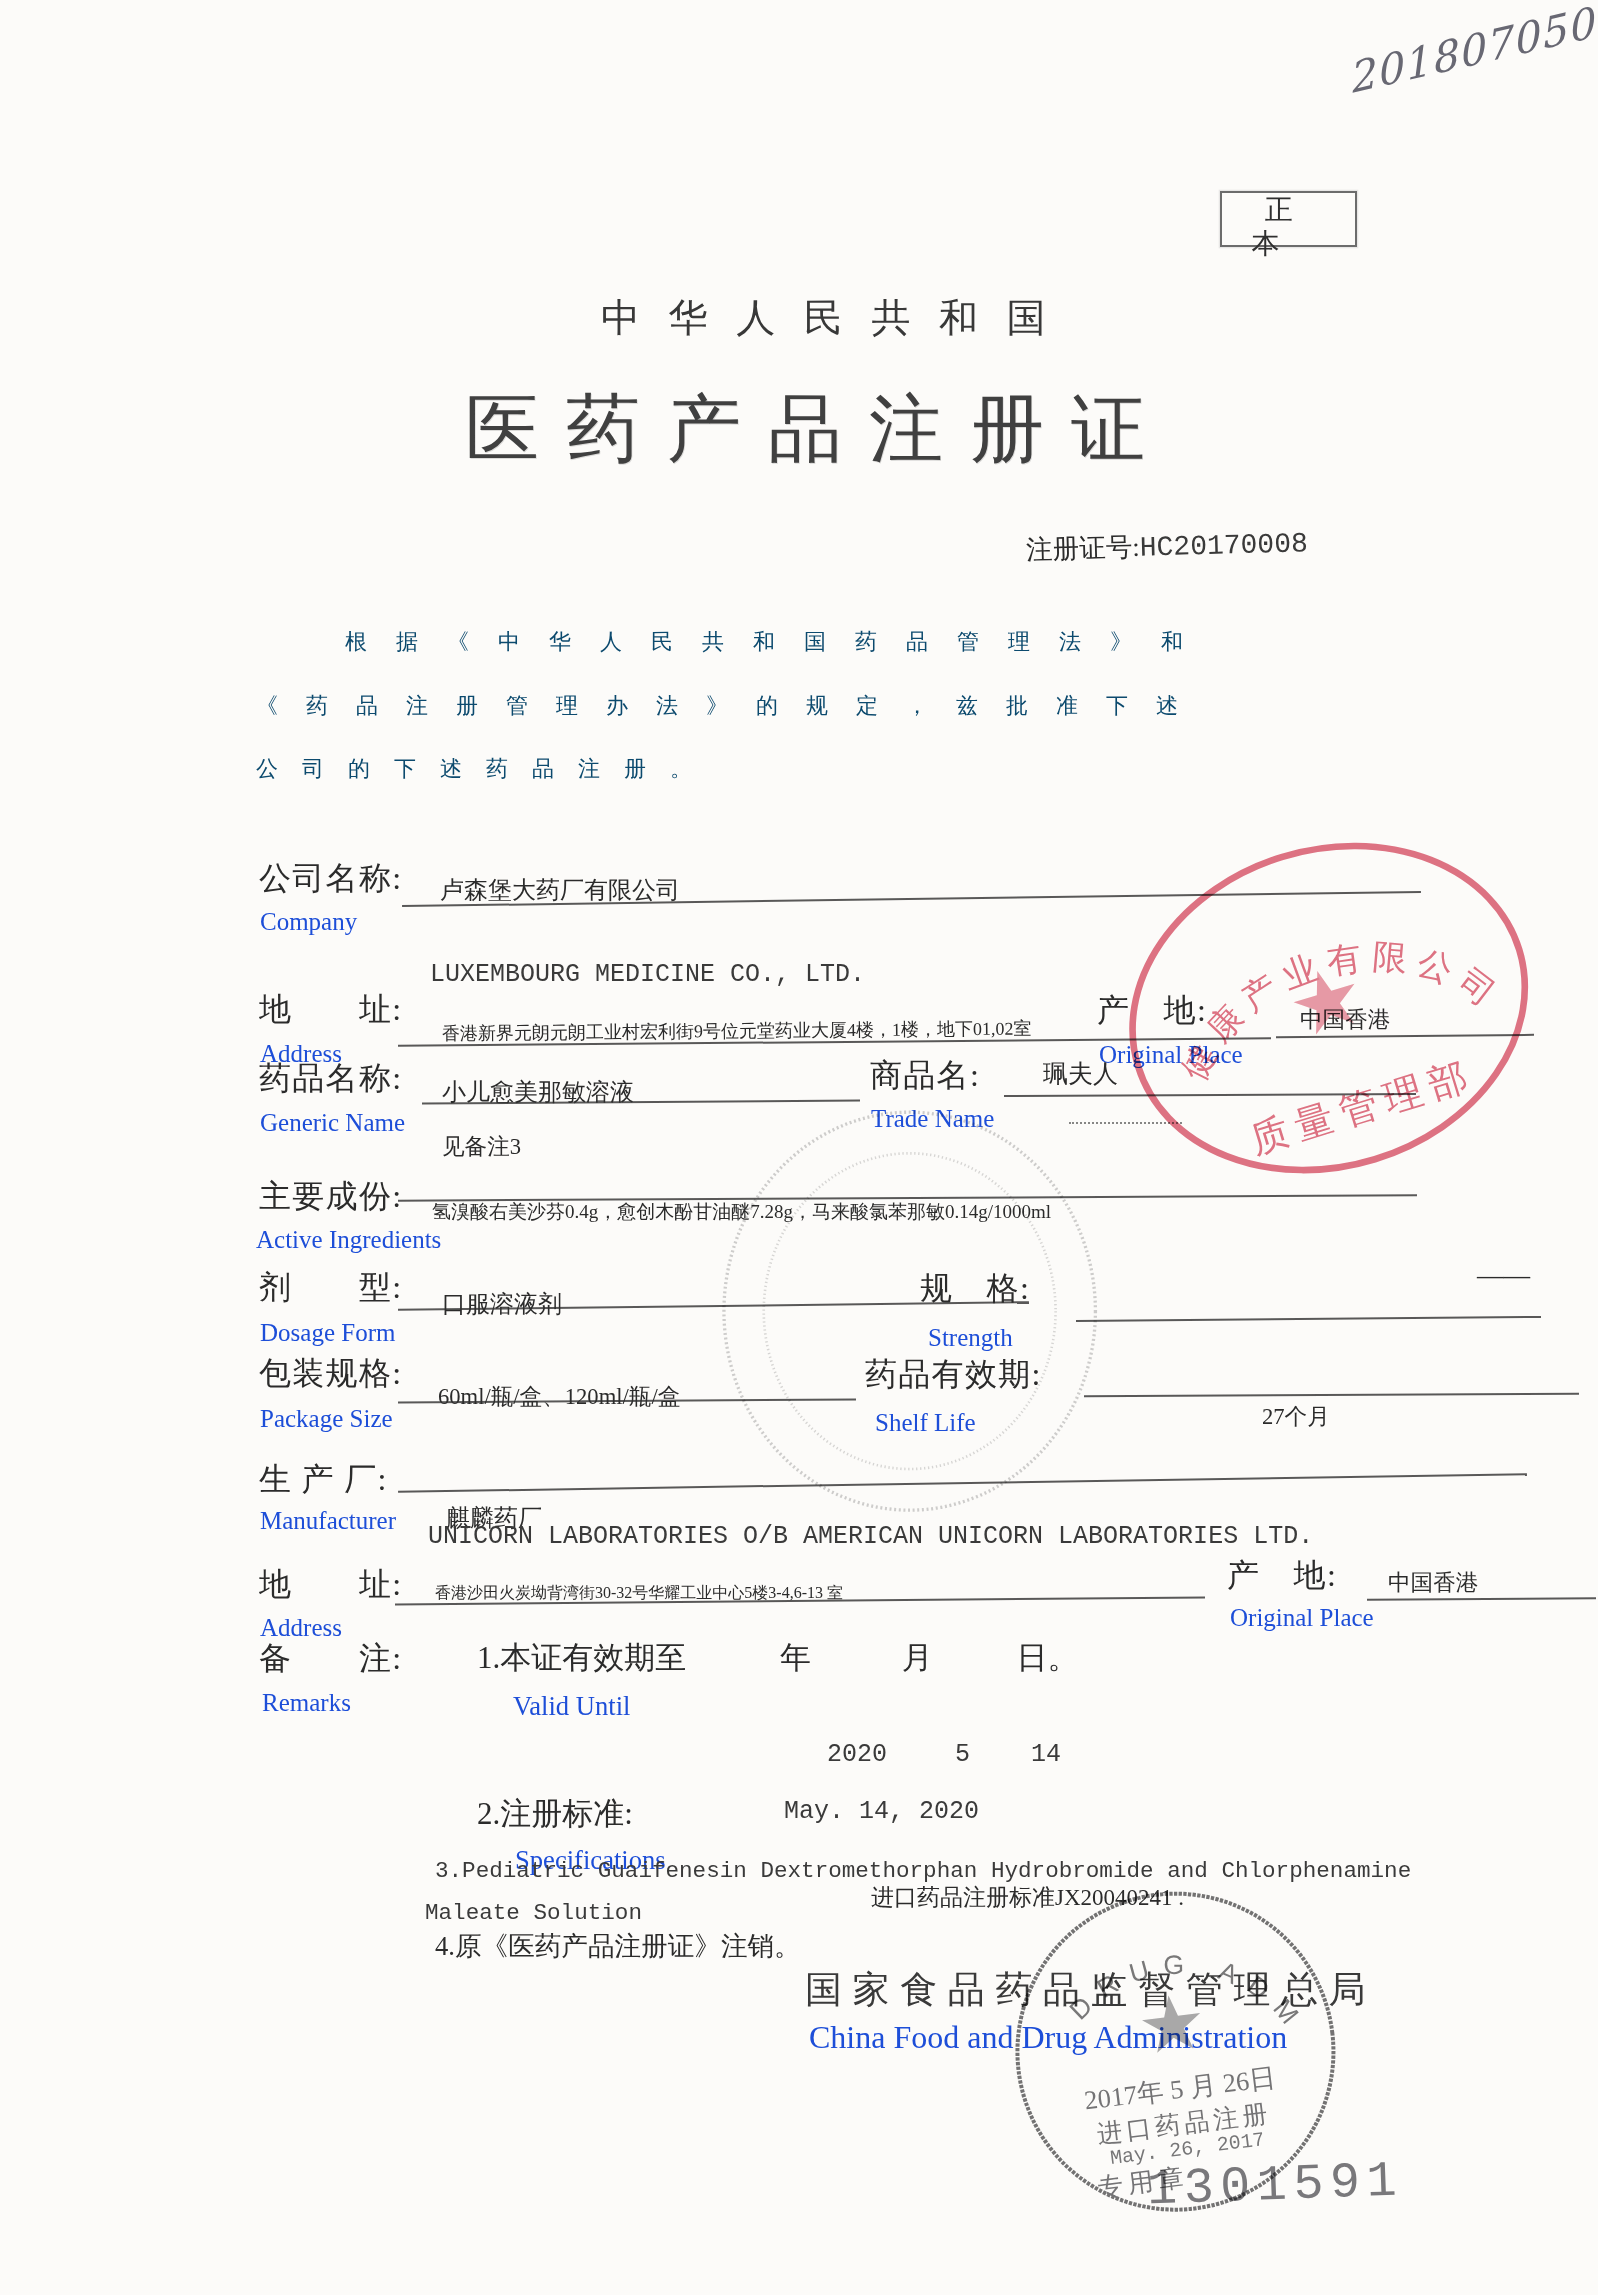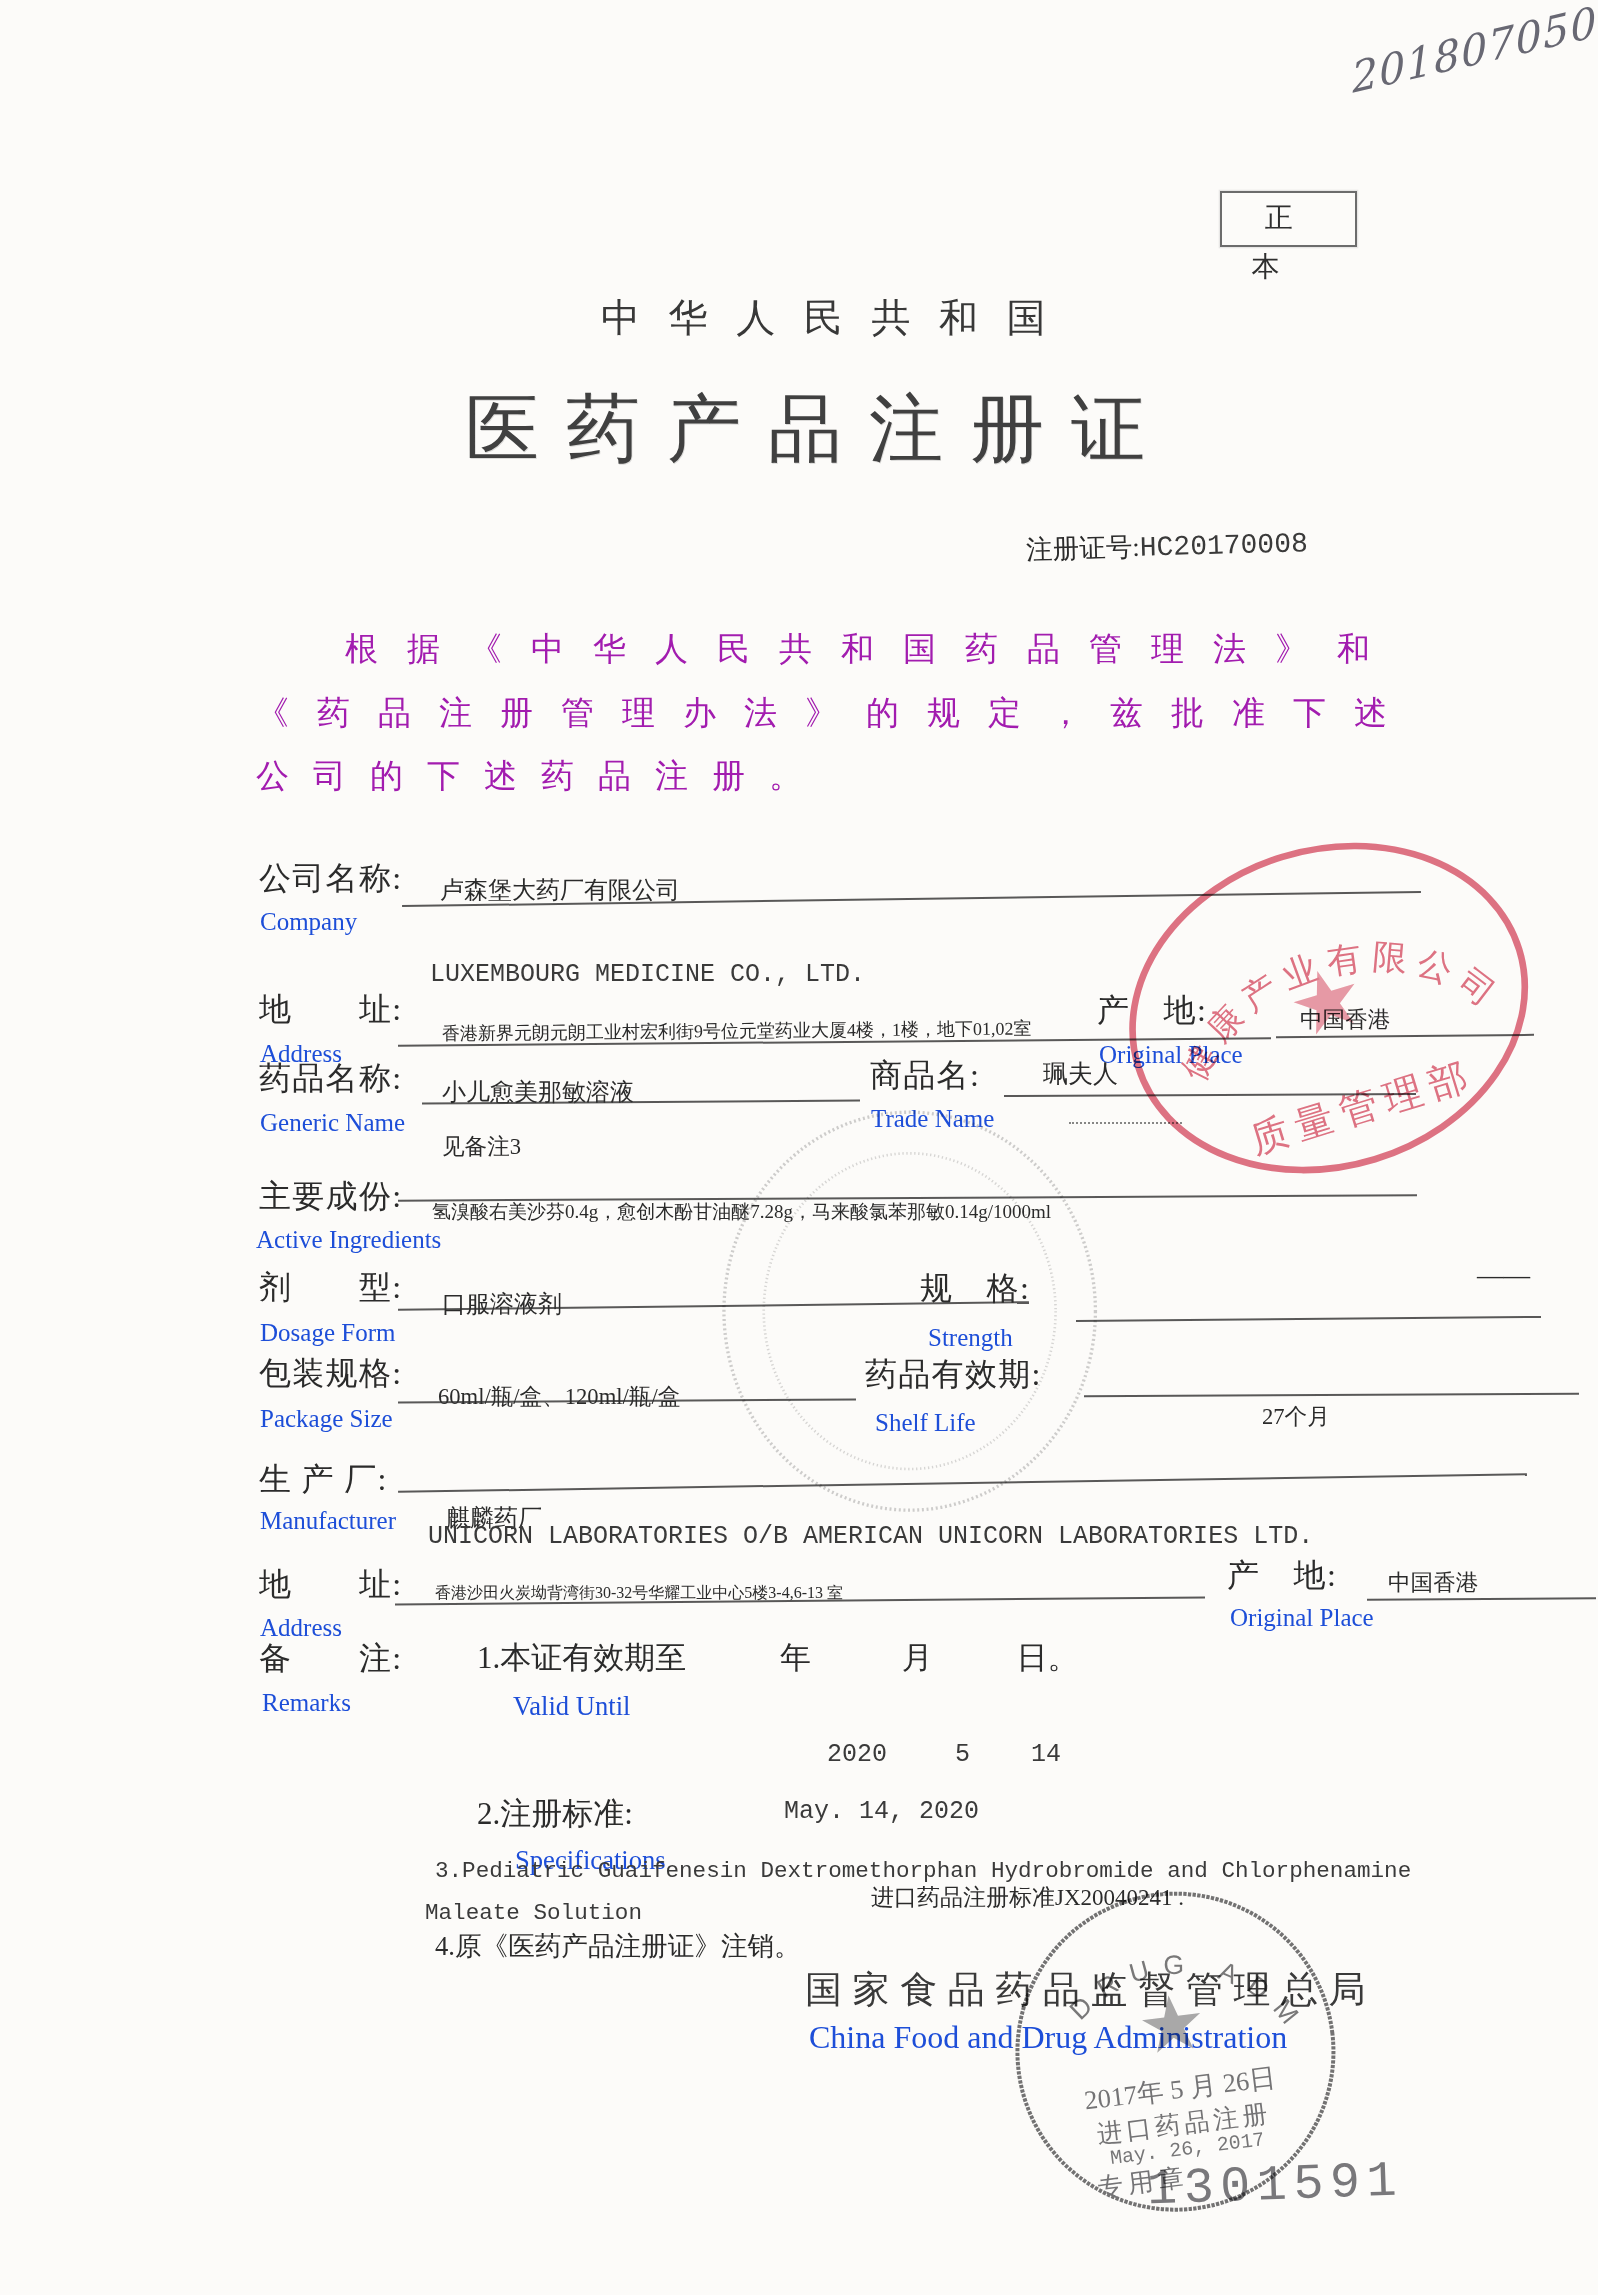--- a/index.html
+++ b/index.html
@@ -7,24 +7,24 @@
         font-family:"Liberation Serif","DejaVu Serif",serif;color:#2d2d2d;}
   .abs{position:absolute;}
   .zh{font-family:"Liberation Serif","DejaVu Serif",serif;color:#2b2b2b;white-space:nowrap;}
   .en{font-family:"Liberation Serif","DejaVu Serif",serif;color:#1d4ed8;white-space:nowrap;}
   .typed{font-family:"Liberation Mono","DejaVu Sans Mono",monospace;color:#3a3a3a;white-space:nowrap;}
   .line{position:absolute;height:0;border-top:2px solid rgba(48,48,48,.8);}
   .dotline{position:absolute;height:0;border-top:2px dotted rgba(70,70,70,.65);}
   .handwritten{font-family:"DejaVu Serif",serif;font-style:italic;color:#4f4f5c;
                transform:rotate(-13deg) skewX(-10deg);font-size:42px;letter-spacing:1.3px;opacity:.85;}
   .original-box{border:2px solid rgba(60,60,60,.75);text-align:center;box-shadow:0 0 0 1.3px rgba(120,120,120,.15);}
-  .original-box span{font-size:28px;letter-spacing:46px;padding-left:26.6px;line-height:49px;color:#2f2f2f;}
+  .original-box span{font-size:28px;letter-spacing:46px;padding-left:26.6px;line-height:34px;color:#2f2f2f;}
   .country{font-size:39px;letter-spacing:28.6px;color:#383838;}
   .doc-title{font-size:74px;letter-spacing:27px;color:#404040;font-weight:normal;text-shadow:0.7px 0.7px 0 rgba(120,120,120,.25);}
-  .preamble{font-size:33px;color:#a21caf;white-space:nowrap;}
+  .preamble{font-size:22px;color:#0c4a6e;white-space:nowrap;}
   .lbl{font-size:32px;letter-spacing:1.3px;}
   .sublbl{font-size:25px;}
   .val{font-size:24px;}
   .small-val{font-size:18px;}
   svg{position:absolute;overflow:visible;}
   .stamp-serial{font-family:"Liberation Mono","DejaVu Sans Mono",monospace;font-size:50px;letter-spacing:6.6px;
                 color:rgba(85,85,90,.78);transform:rotate(-2deg);}
   .multiply{mix-blend-mode:multiply;}
 </style>
 </head>

